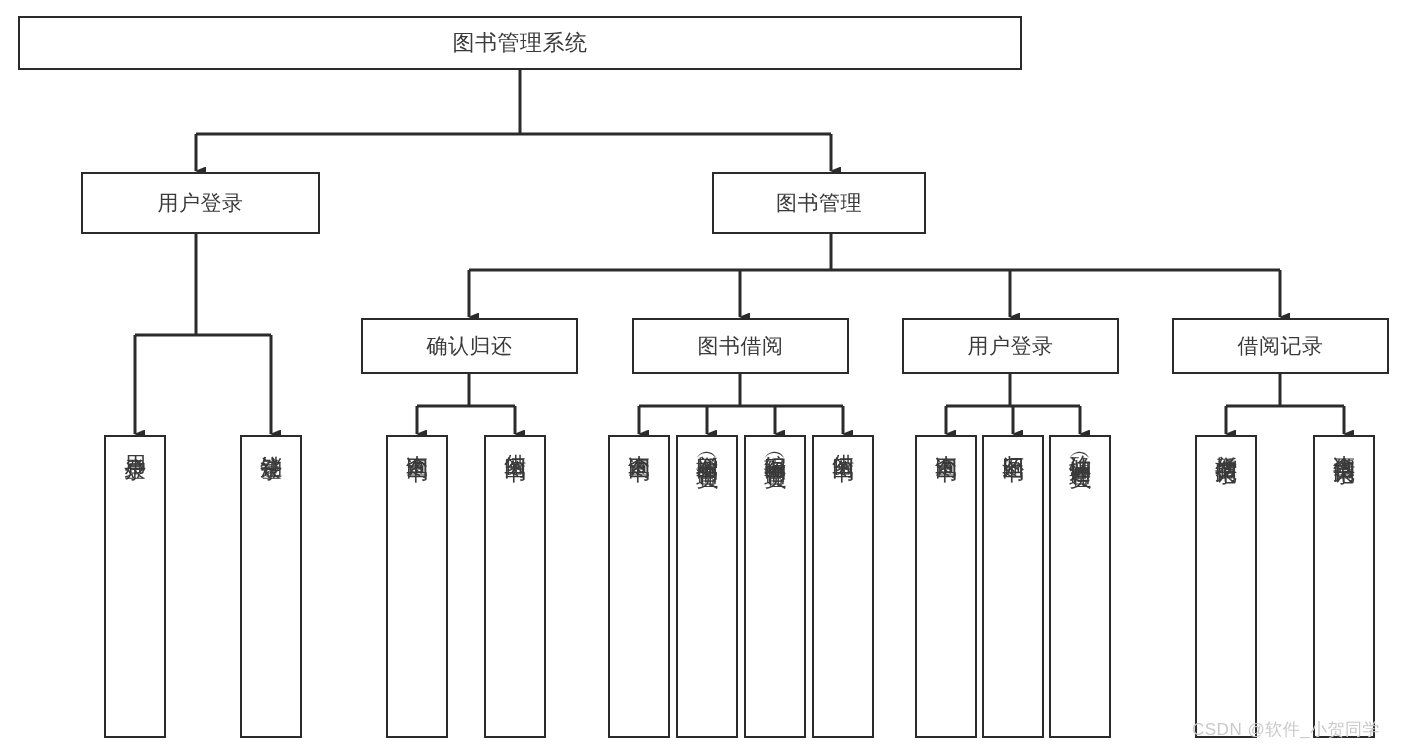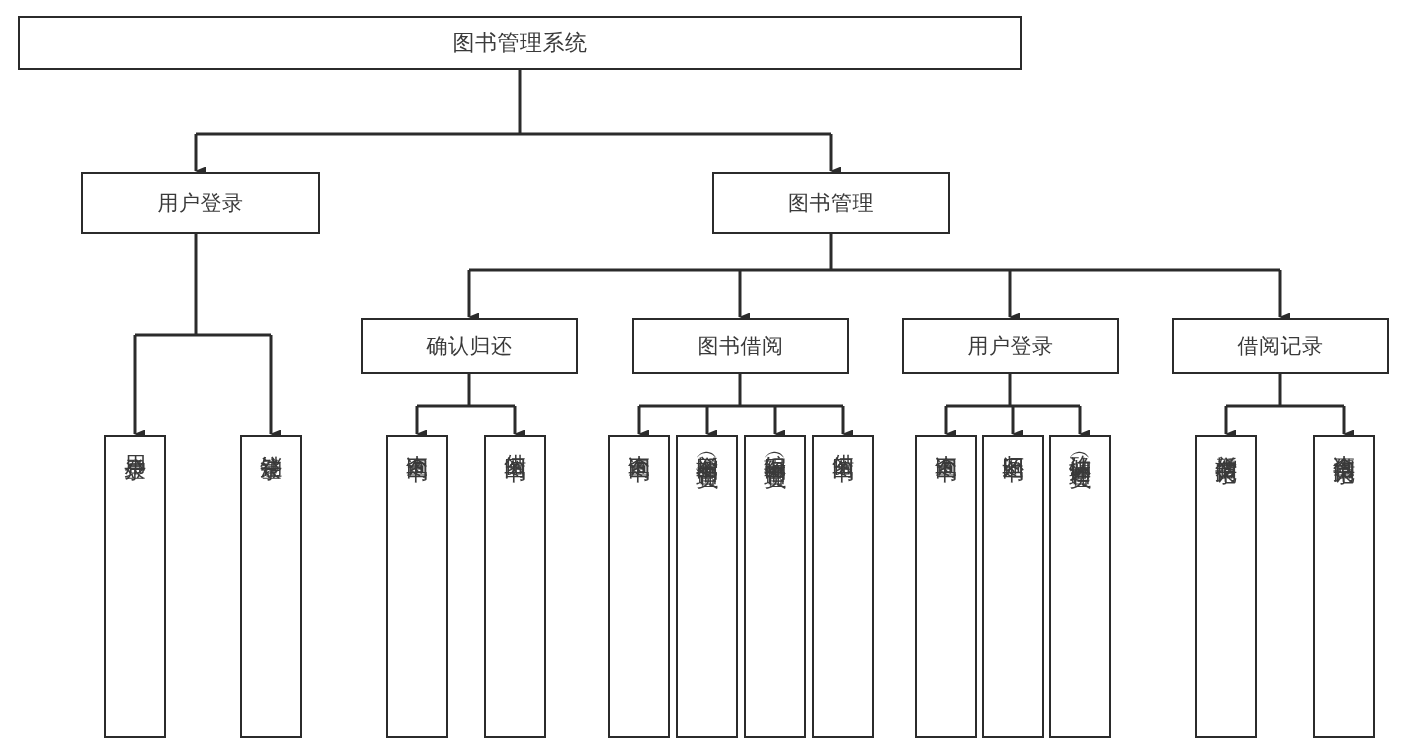--- a/index.html
+++ b/index.html
@@ -117,21 +117,21 @@
       </g>
   </svg>
 
   <div id="nodes-layer">
       <div class="node horizontal root" style="left: 18px; top: 16px; width: 1004px; height: 54px;">
         <span class="label">图书管理系统</span>
       </div>
       <div class="node horizontal" style="left: 81px; top: 172px; width: 239px; height: 62px;">
         <span class="label">用户登录</span>
       </div>
-      <div class="node horizontal" style="left: 712px; top: 172px; width: 238px; height: 62px;">
+      <div class="node horizontal" style="left: 712px; top: 172px; width: 214px; height: 62px;">
         <span class="label">图书管理</span>
       </div>
       <div class="node horizontal" style="left: 361px; top: 318px; width: 217px; height: 56px;">
         <span class="label">确认归还</span>
       </div>
       <div class="node horizontal" style="left: 632px; top: 318px; width: 217px; height: 56px;">
         <span class="label">图书借阅</span>
       </div>
       <div class="node horizontal" style="left: 902px; top: 318px; width: 217px; height: 56px;">
         <span class="label">用户登录</span>
@@ -173,14 +173,15 @@
         <span class="label">确认归还（管理员）</span>
       </div>
       <div class="node vertical" style="left: 1195px; top: 435px; width: 62px; height: 303px;">
         <span class="label">新增借阅记录</span>
       </div>
       <div class="node vertical" style="left: 1313px; top: 435px; width: 62px; height: 303px;">
         <span class="label">查询借阅记录</span>
       </div>
     </div>
 
+  <div class="watermark" style="left: 1192px; top: 718px;">CSDN @软件_小贺同学</div>
 
 </div>
 
 </body></html>

